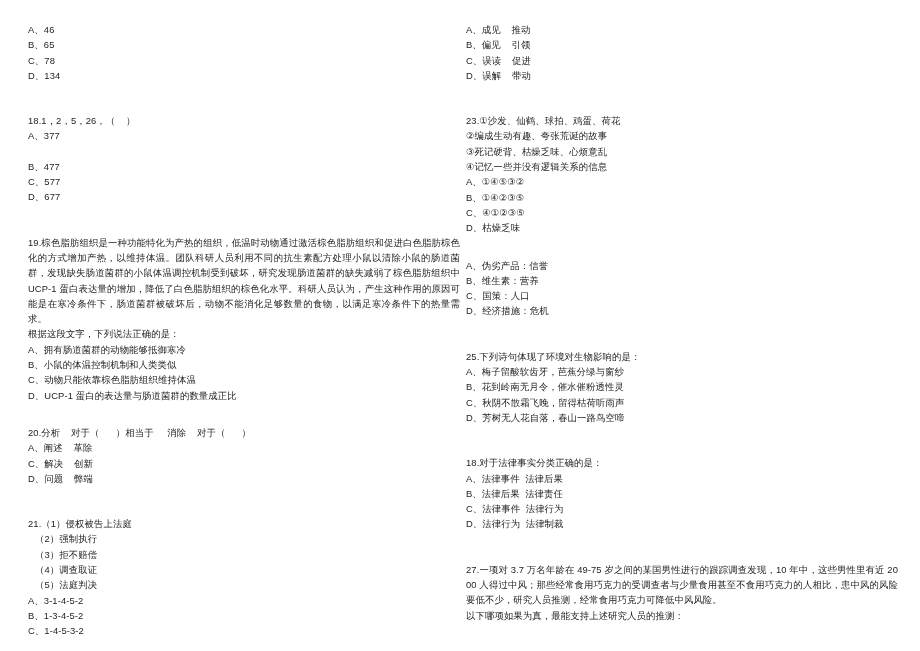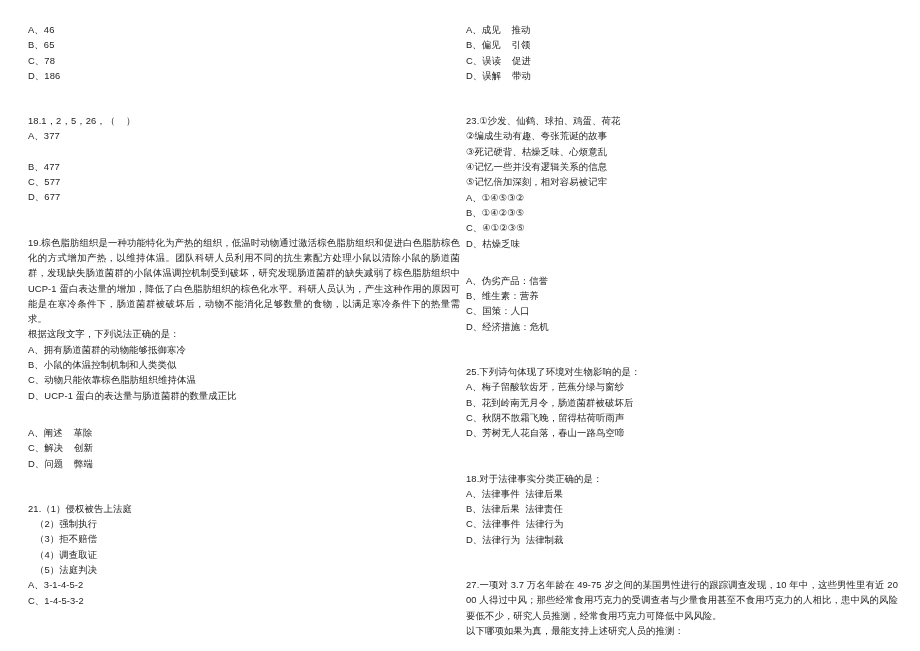--- a/index.html
+++ b/index.html
@@ -59,21 +59,21 @@
 <div class="page">
 
   <div class="col col-left">
 
     <div class="spacer-md"></div>
 
     <div class="block">
       <div class="opt-line">A、46</div>
       <div class="opt-line">B、65</div>
       <div class="opt-line">C、78</div>
-      <div class="opt-line">D、186</div>
+      <div class="opt-line">D、134</div>
     </div>
 
     <div class="spacer-lg"></div>
 
     <div class="block">
       <div class="stem-line">18.1，2，5，26，（    ）</div>
       <div class="opt-line">A、377</div>
       <div class="spacer-sm"></div>
       <div class="opt-line">B、477</div>
       <div class="opt-line">C、577</div>
@@ -87,34 +87,36 @@
       <div class="stem-line">根据这段文字，下列说法正确的是：</div>
       <div class="opt-line">A、拥有肠道菌群的动物能够抵御寒冷</div>
       <div class="opt-line">B、小鼠的体温控制机制和人类类似</div>
       <div class="opt-line">C、动物只能依靠棕色脂肪组织维持体温</div>
       <div class="opt-line">D、UCP-1 蛋白的表达量与肠道菌群的数量成正比</div>
     </div>
 
     <div class="spacer-md"></div>
 
     <div class="block">
+      <div class="stem-line">20.分析    对于（      ）相当于     消除    对于（      ）</div>
       <div class="opt-line">A、阐述    革除</div>
       <div class="opt-line">C、解决    创新</div>
       <div class="opt-line">D、问题    弊端</div>
     </div>
 
     <div class="spacer-lg"></div>
 
     <div class="block">
       <div class="stem-line">21.（1）侵权被告上法庭</div>
       <div class="sub-line indent-1">（2）强制执行</div>
       <div class="sub-line indent-1">（3）拒不赔偿</div>
       <div class="sub-line indent-1">（4）调查取证</div>
       <div class="sub-line indent-1">（5）法庭判决</div>
       <div class="opt-line">A、3-1-4-5-2</div>
+      <div class="opt-line">B、1-3-4-5-2</div>
       <div class="opt-line">C、1-4-5-3-2</div>
 
     </div>
 
   </div>
 
   <div class="col col-right">
 
     <div class="spacer-md"></div>
 
@@ -125,42 +127,41 @@
       <div class="opt-line">D、误解    带动</div>
     </div>
 
     <div class="spacer-lg"></div>
 
     <div class="block">
       <div class="stem-line">23.①沙发、仙鹤、球拍、鸡蛋、荷花</div>
       <div class="sub-line">②编成生动有趣、夸张荒诞的故事</div>
       <div class="sub-line">③死记硬背、枯燥乏味、心烦意乱</div>
       <div class="sub-line">④记忆一些并没有逻辑关系的信息</div>
-      <div class="sub-line">⑤记忆倍加深刻，相对容易被记牢</div>
       <div class="opt-line">A、①④⑤③②</div>
       <div class="opt-line">B、①④②③⑤</div>
       <div class="opt-line">C、④①②③⑤</div>
       <div class="opt-line">D、枯燥乏味</div>
     </div>
 
     <div class="spacer-md"></div>
 
     <div class="block">
       <div class="opt-line">A、伪劣产品：信誉</div>
       <div class="opt-line">B、维生素：营养</div>
       <div class="opt-line">C、国策：人口</div>
       <div class="opt-line">D、经济措施：危机</div>
     </div>
 
     <div class="spacer-lg"></div>
 
     <div class="block">
       <div class="stem-line">25.下列诗句体现了环境对生物影响的是：</div>
       <div class="opt-line">A、梅子留酸软齿牙，芭蕉分绿与窗纱</div>
-      <div class="opt-line">B、花到岭南无月令，肠道菌群被破坏后</div>
+      <div class="opt-line">B、花到岭南无月令，催水催粉透性灵</div>
       <div class="opt-line">C、秋阴不散霜飞晚，留得枯荷听雨声</div>
       <div class="opt-line">D、芳树无人花自落，春山一路鸟空啼</div>
     </div>
 
     <div class="spacer-lg"></div>
 
     <div class="block">
       <div class="stem-line">18.对于法律事实分类正确的是：</div>
       <div class="opt-line">A、法律事件  法律后果</div>
       <div class="opt-line">B、法律后果  法律责任</div>

